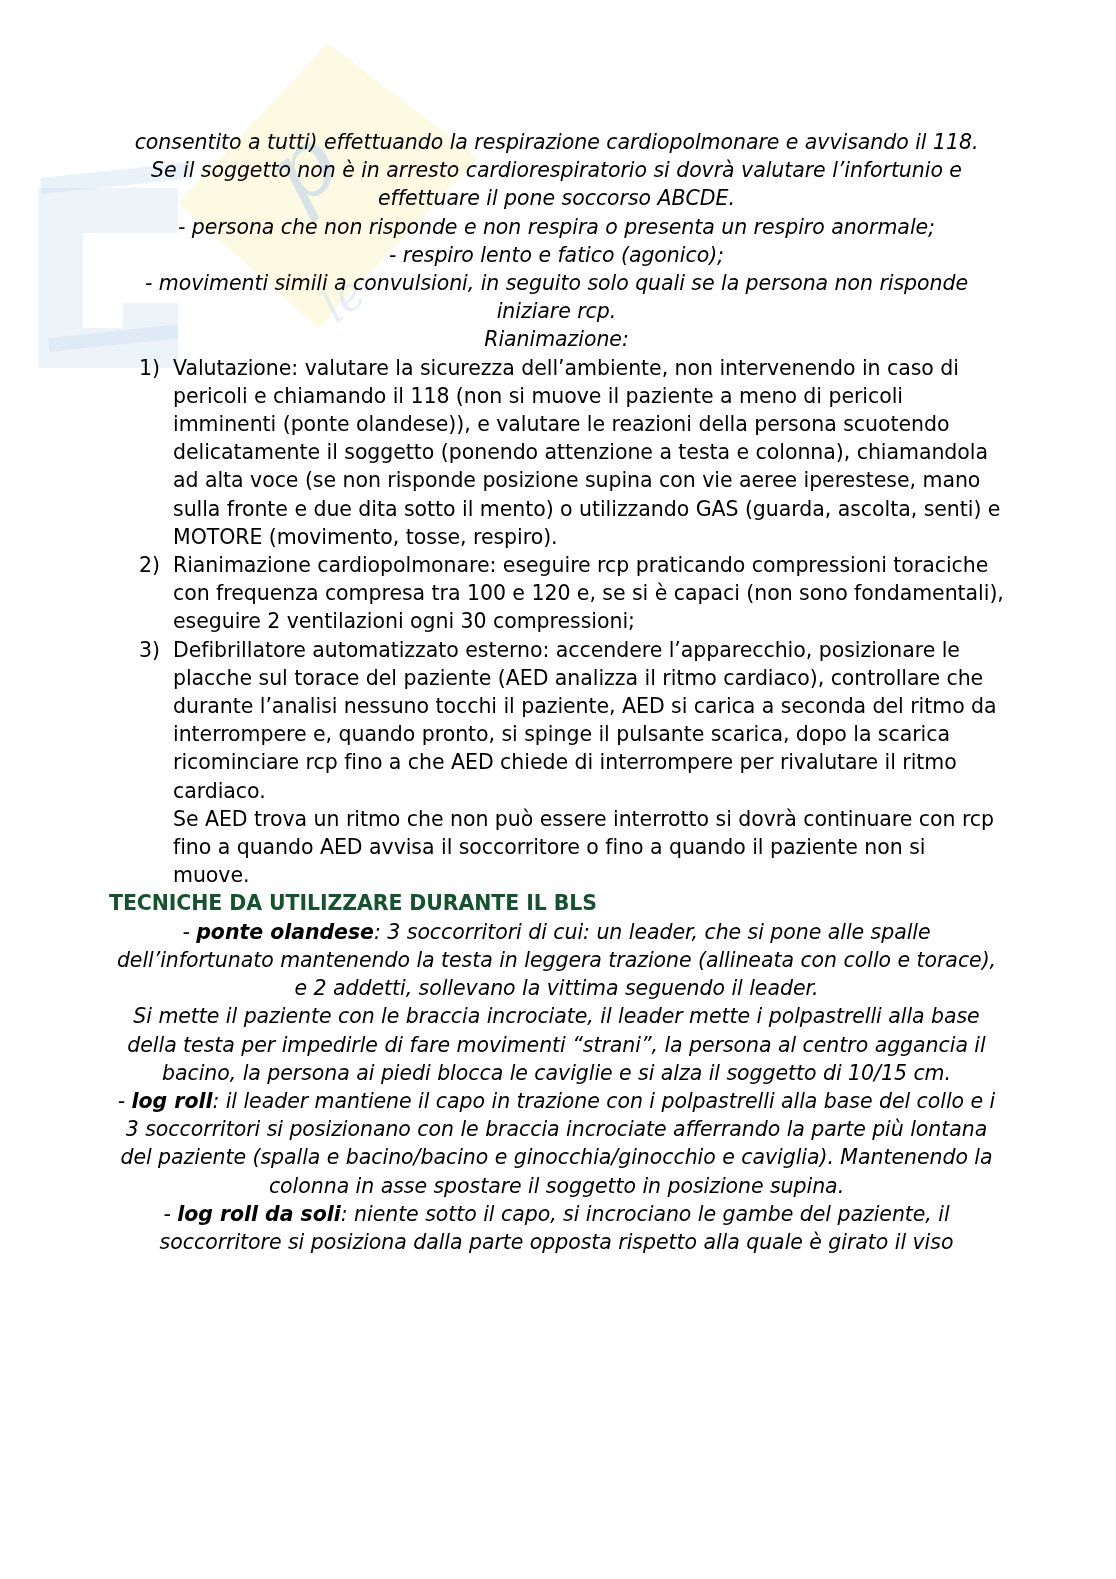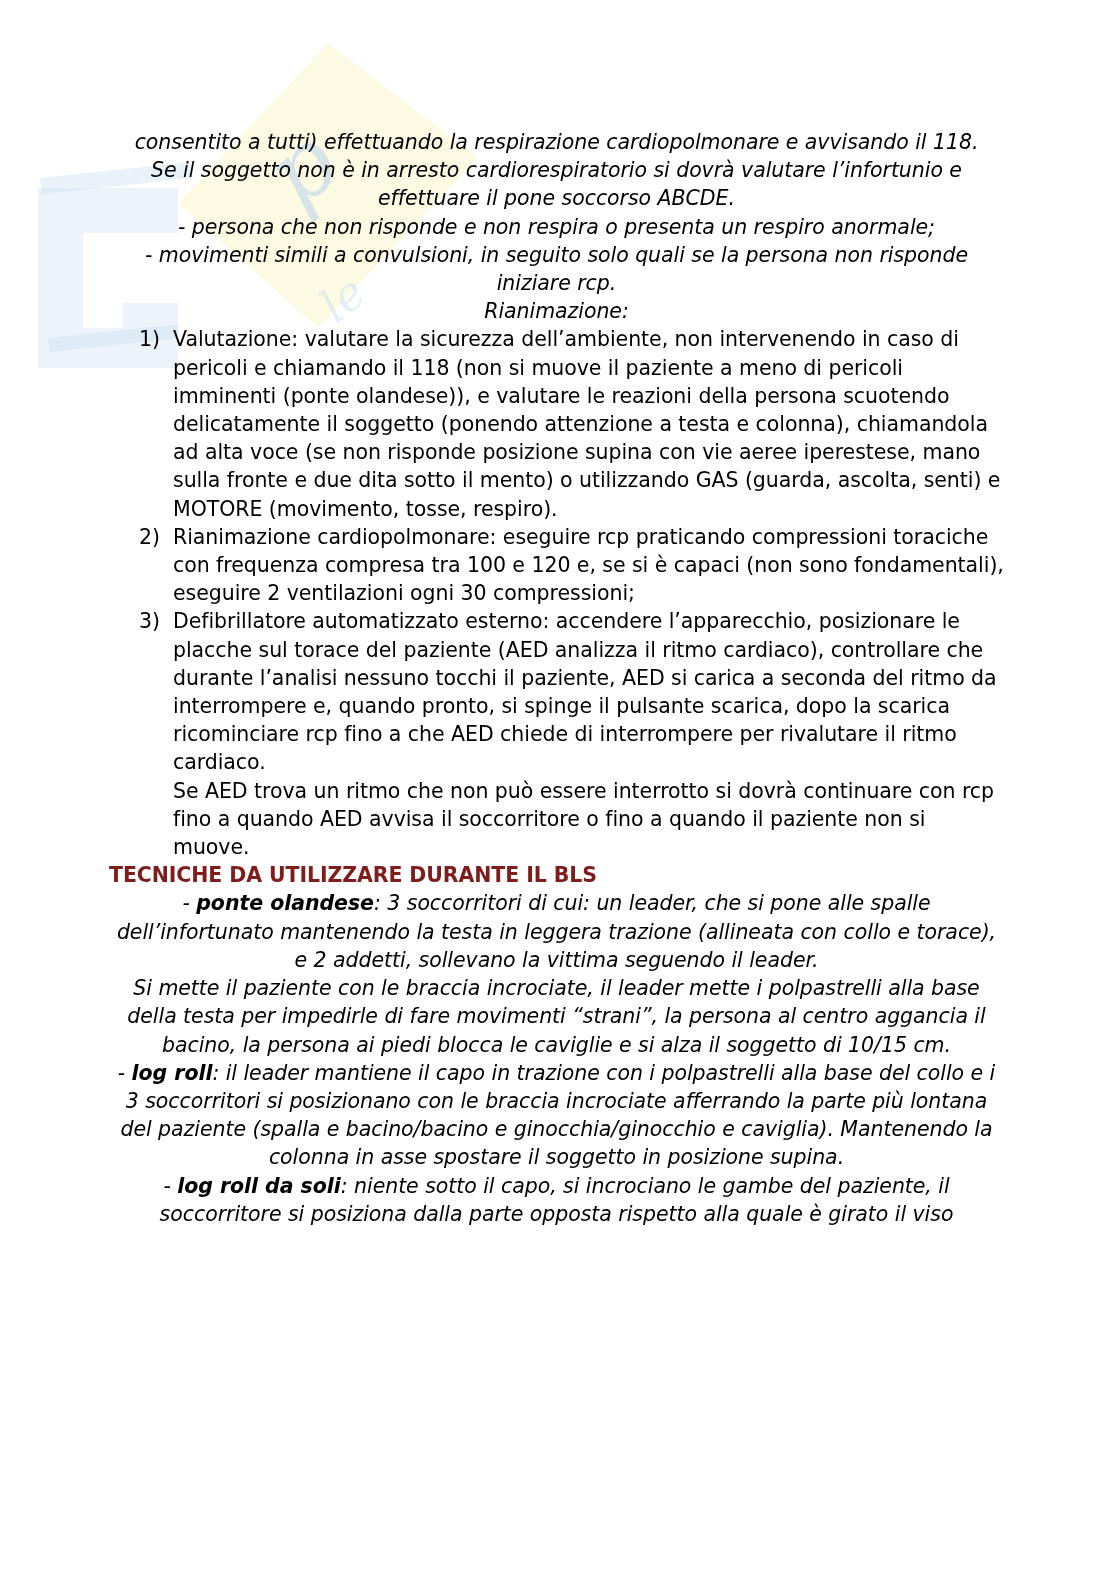--- a/index.html
+++ b/index.html
@@ -40,21 +40,21 @@
     color: #000000;
     letter-spacing: -0.05px;
   }
   .para {
     margin: 0;
     text-align: center;
     font-style: italic;
   }
   .heading-red {
     margin: 0;
-    color: #7f1d1d;
+    color: #14532d;
     font-weight: bold;
     font-size: 20.5px;
     line-height: 28.2px;
     letter-spacing: -0.1px;
   }
   .olist {
     margin: 0;
     padding: 0;
     list-style: none;
   }
@@ -99,20 +99,21 @@
         <text x="290" y="265" font-family="'DejaVu Serif', serif" font-size="46" font-style="italic">le</text>
       </g>
     </svg>
   </div>
 
   <div class="content">
 
     <p class="para">consentito a tutti) effettuando la respirazione cardiopolmonare e avvisando il 118.</p>
     <p class="para">Se il soggetto non è in arresto cardiorespiratorio si dovrà valutare l’infortunio e effettuare il pone soccorso ABCDE.</p>
     <p class="para">- persona che non risponde e non respira o presenta un respiro anormale;</p>
+    <p class="para">- respiro lento e fatico (agonico);</p>
     <p class="para">- movimenti simili a convulsioni, in seguito solo quali se la persona non risponde iniziare rcp.</p>
     <p class="para">Rianimazione:</p>
 
     <ul class="olist">
       <li>
         <span class="marker">1)</span>
         <span class="sub">Valutazione: valutare la sicurezza dell’ambiente, non intervenendo in caso di pericoli e chiamando il 118 (non si muove il paziente a meno di pericoli imminenti (ponte olandese)), e valutare le reazioni della persona scuotendo delicatamente il soggetto (ponendo attenzione a testa e colonna), chiamandola ad alta voce (se non risponde posizione supina con vie aeree iperestese, mano sulla fronte e due dita sotto il mento) o utilizzando GAS (guarda, ascolta, senti) e MOTORE (movimento, tosse, respiro).</span>
       </li>
       <li>
         <span class="marker">2)</span>

